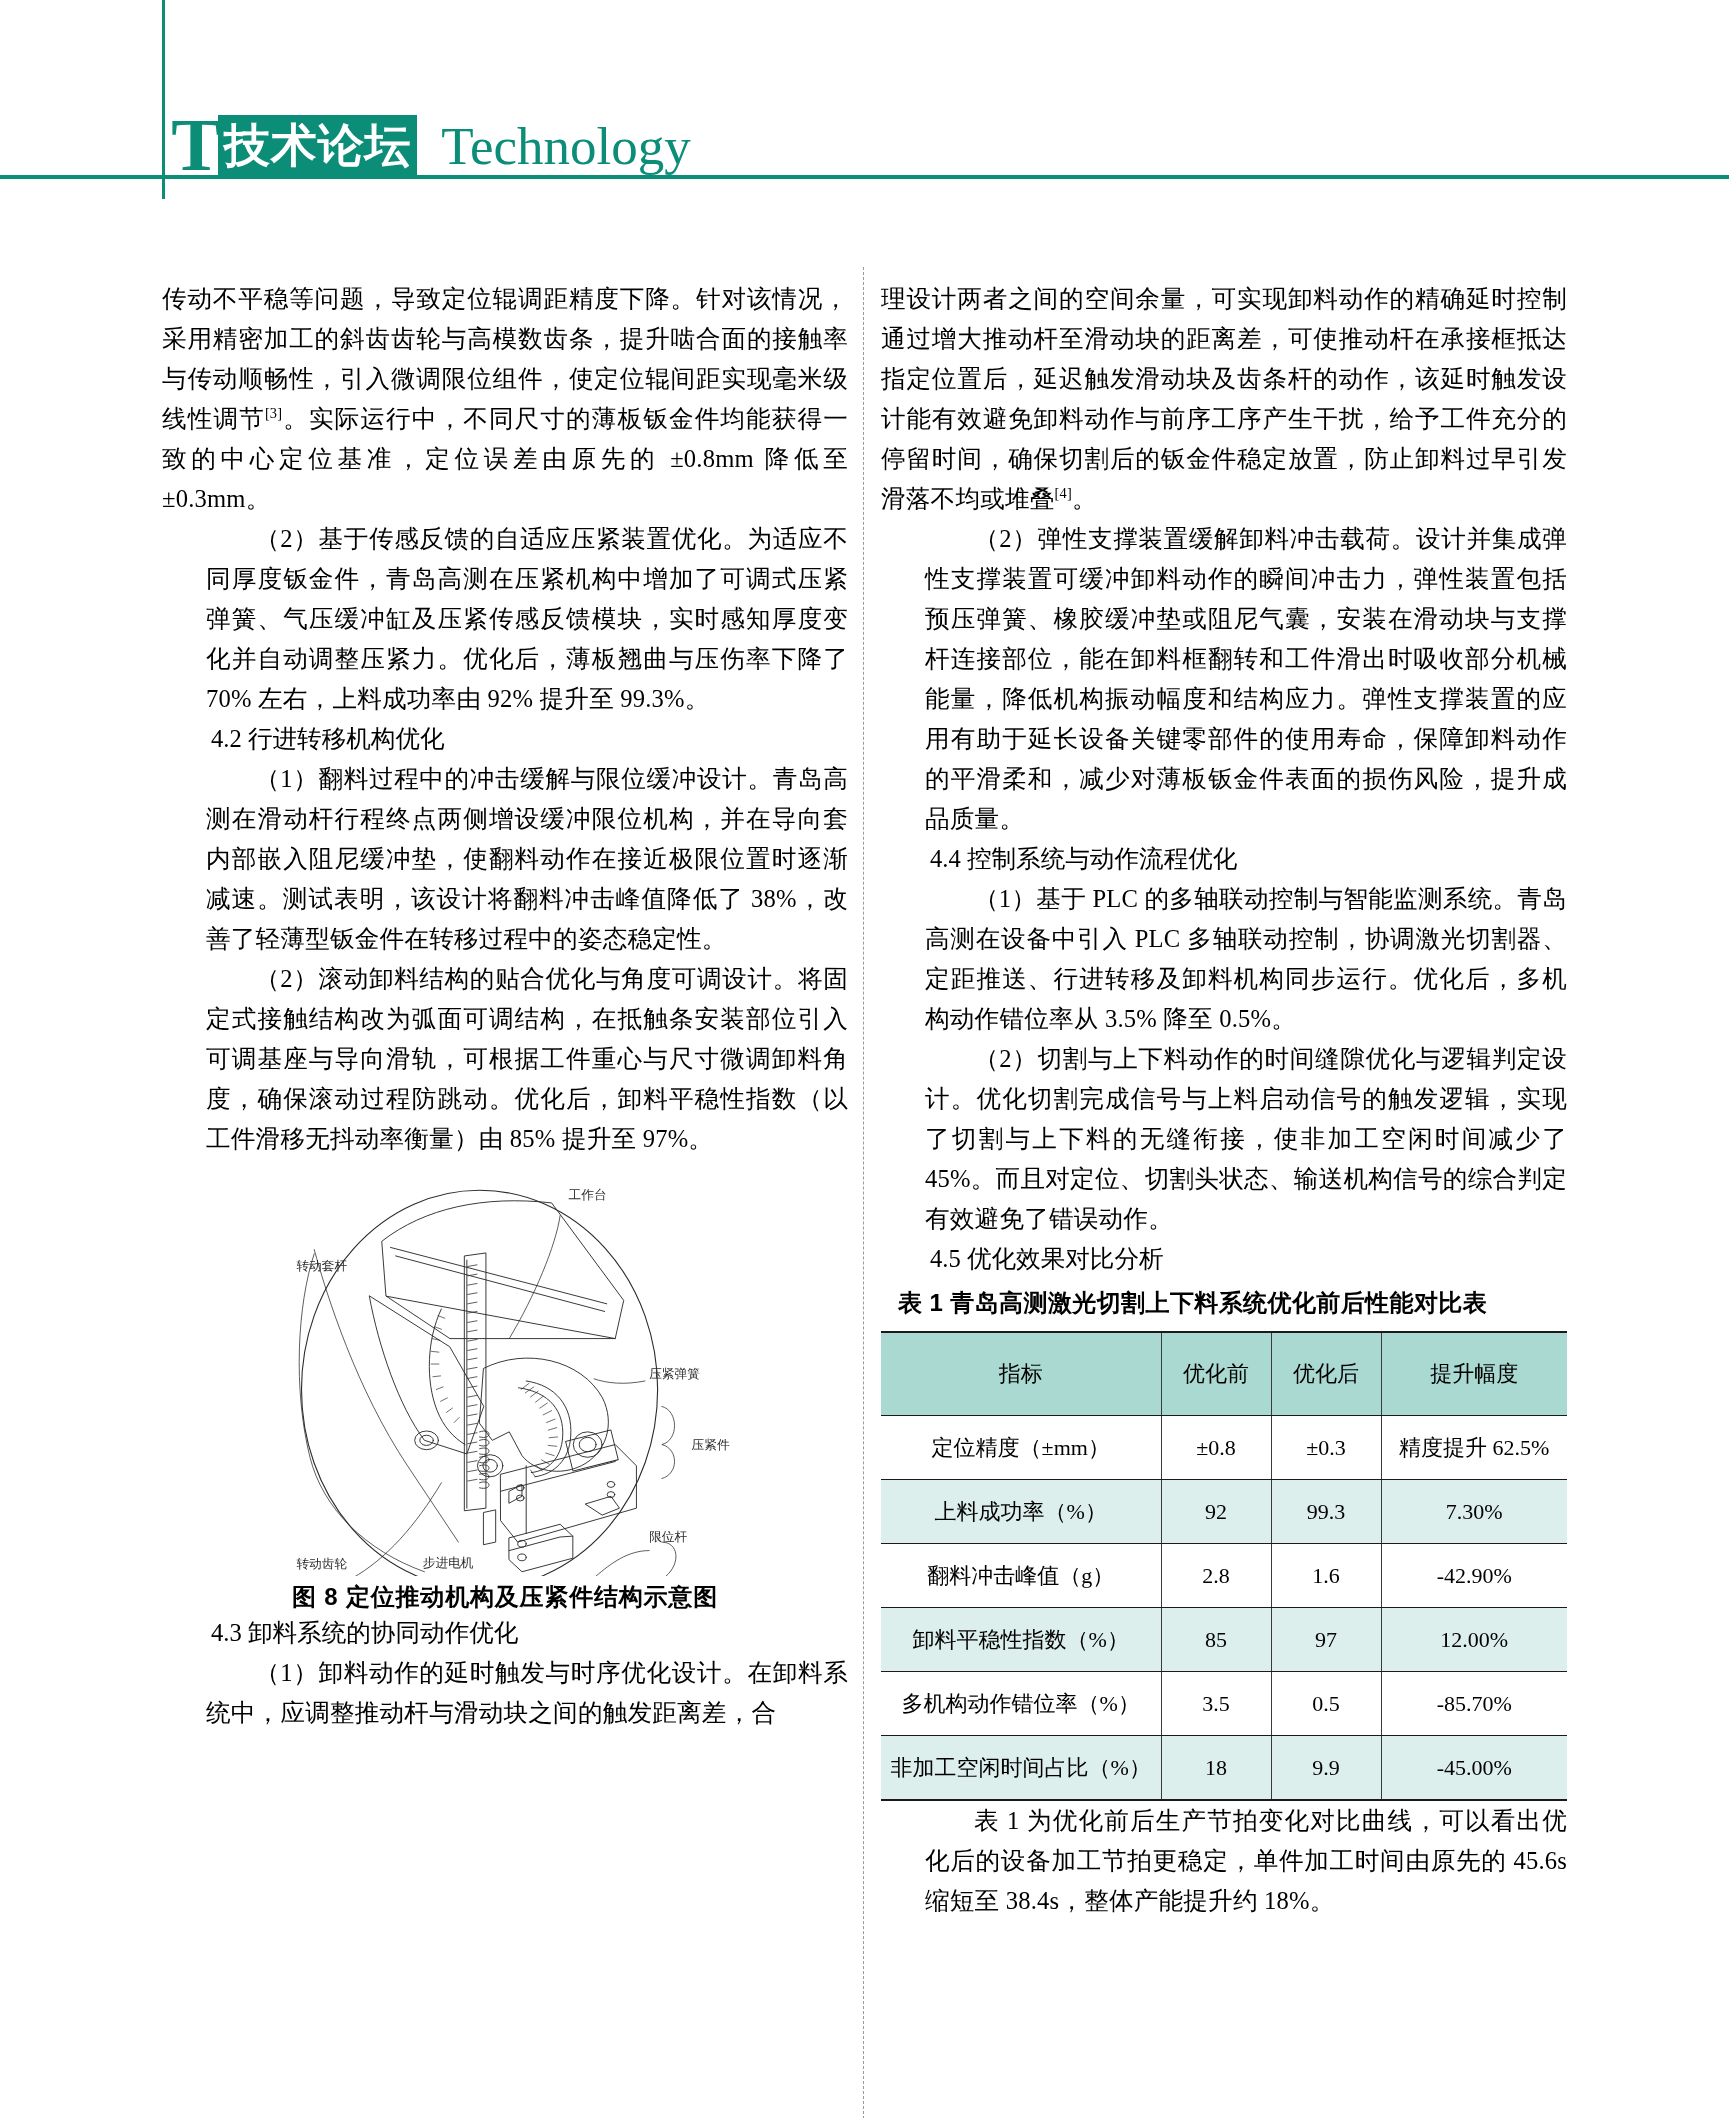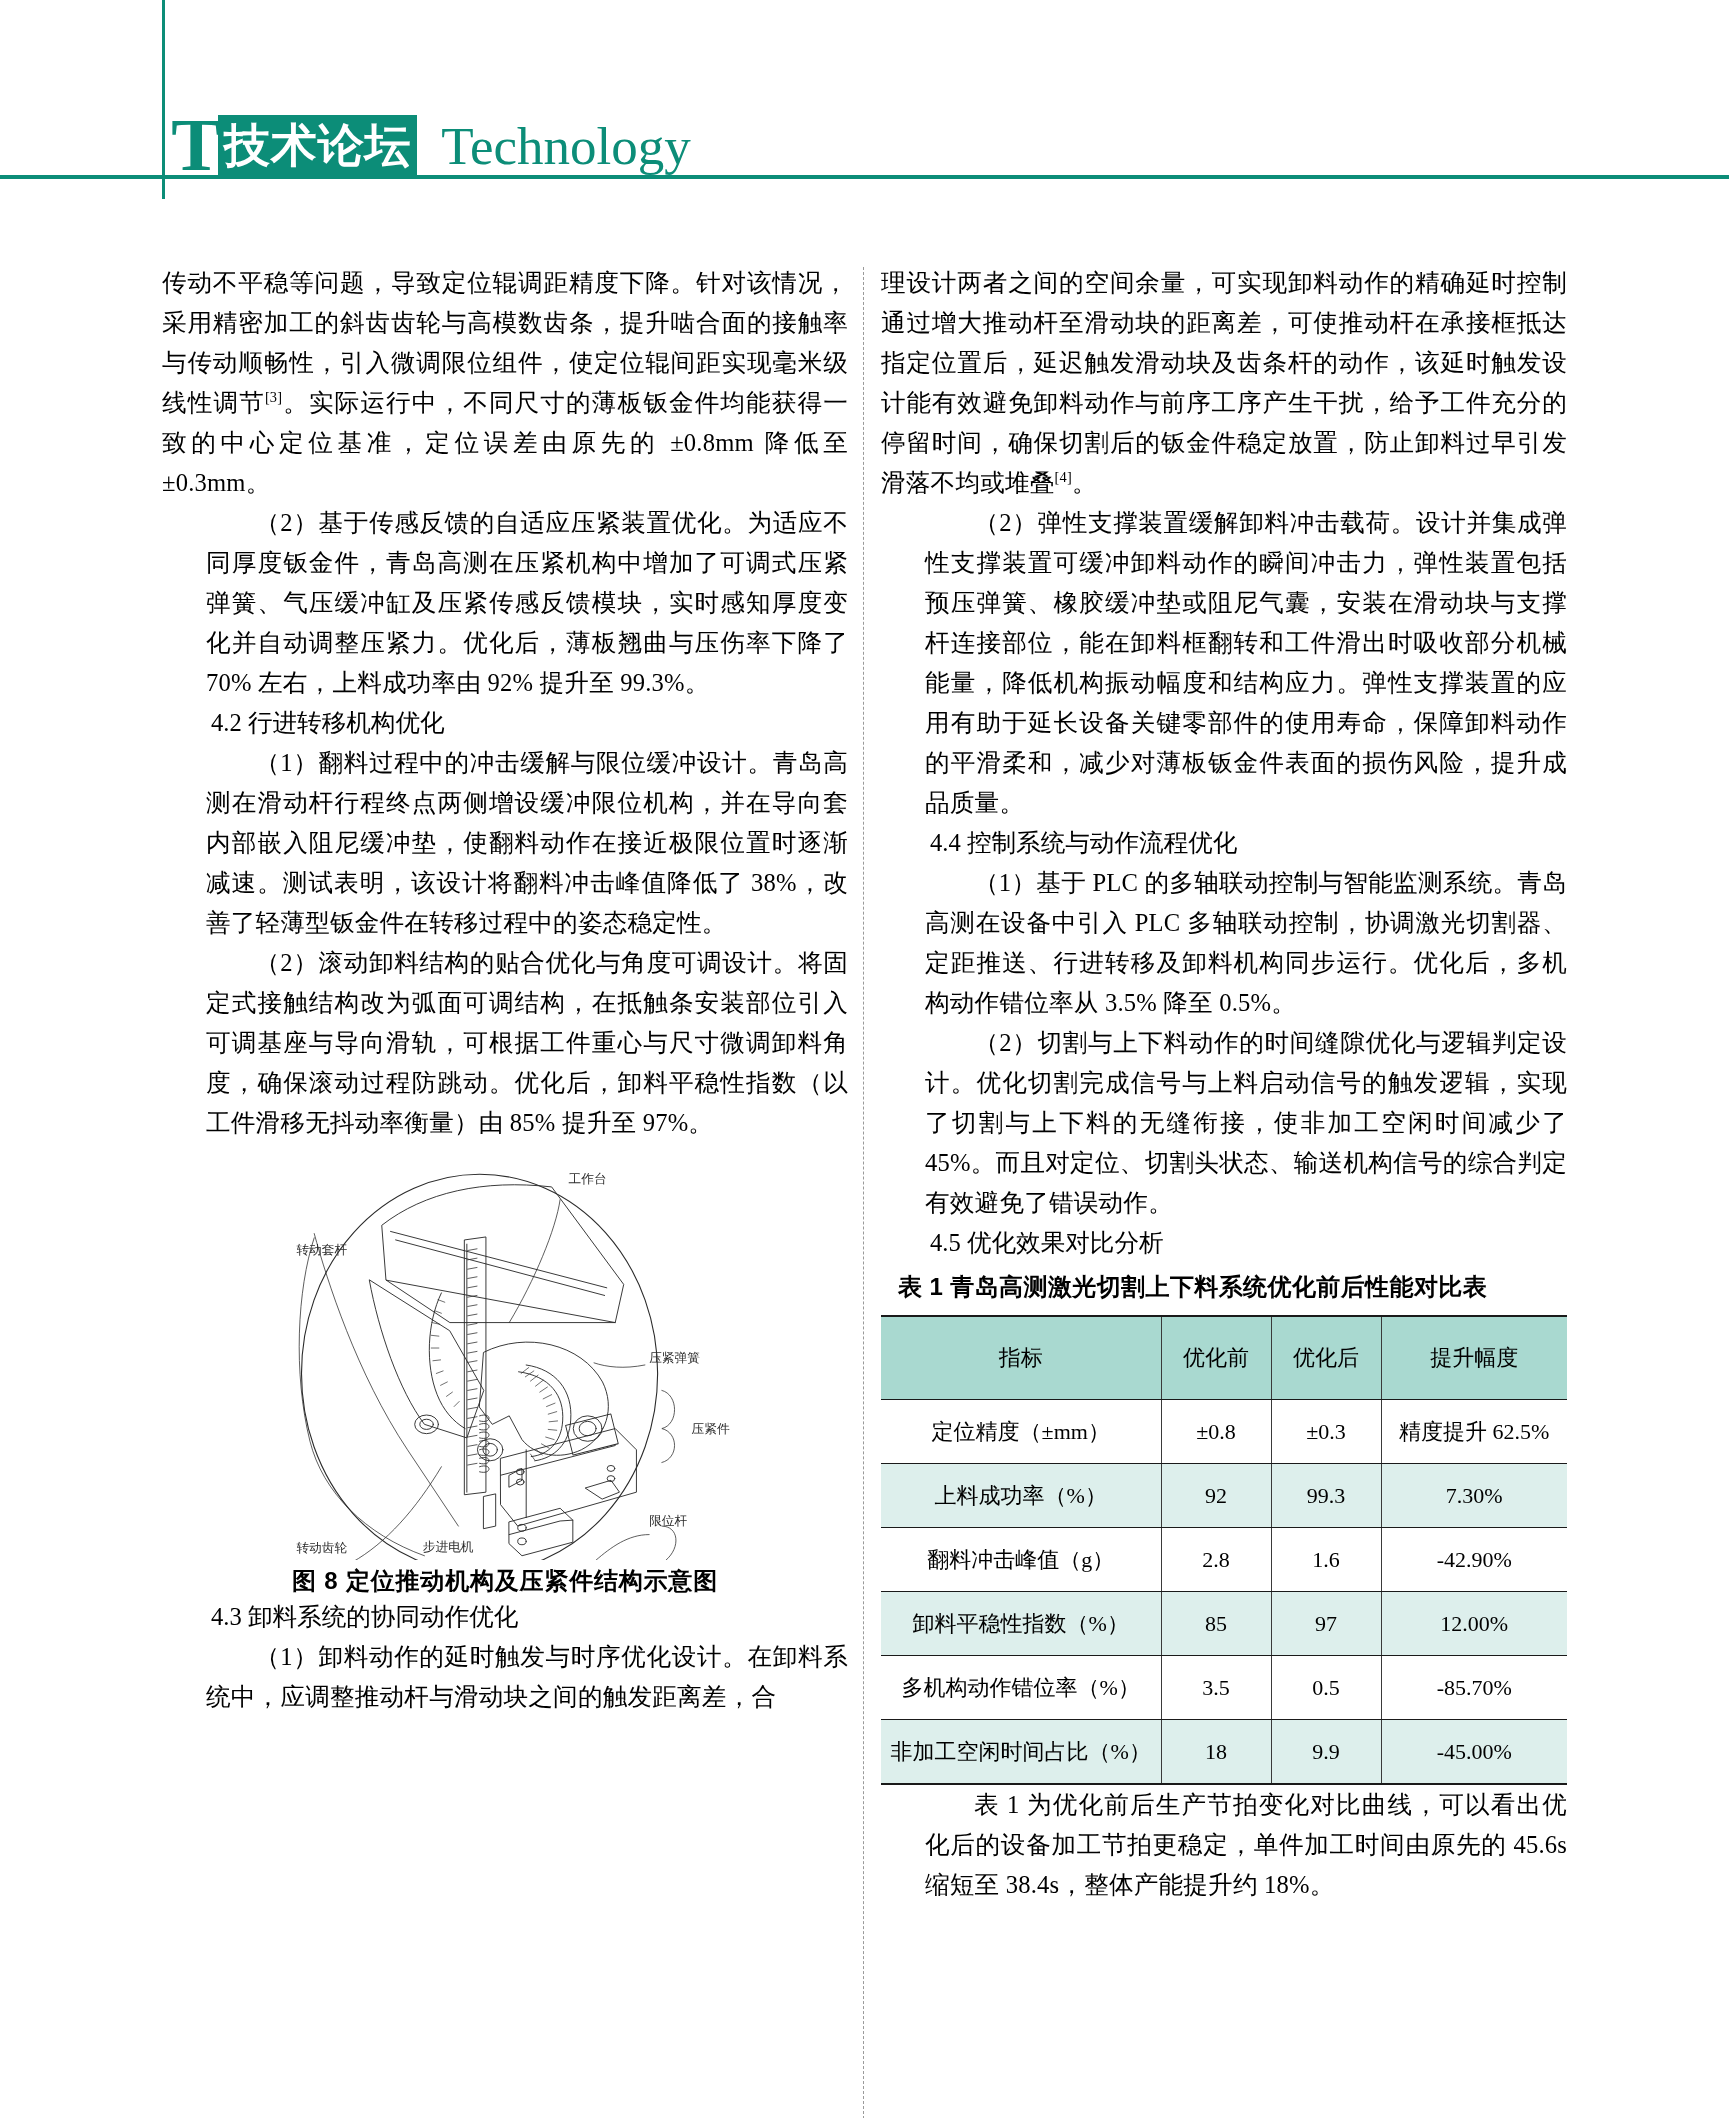--- a/index.html
+++ b/index.html
@@ -81,21 +81,21 @@
   
   .columns {
     position: absolute;
     left: 0;
     top: 263px;
     width: 1730px;
     height: 1898px;
   }
   .col {
     position: absolute;
-    top: 0;
+    top: 16px;
     width: 686px;
   }
   .col-left  { left: 162px; }
   .col-right { left: 881px; }
   .col-divider {
     position: absolute;
     left: 863px;
     top: 4.2px;
     width: 0;
     height: 1877px;

